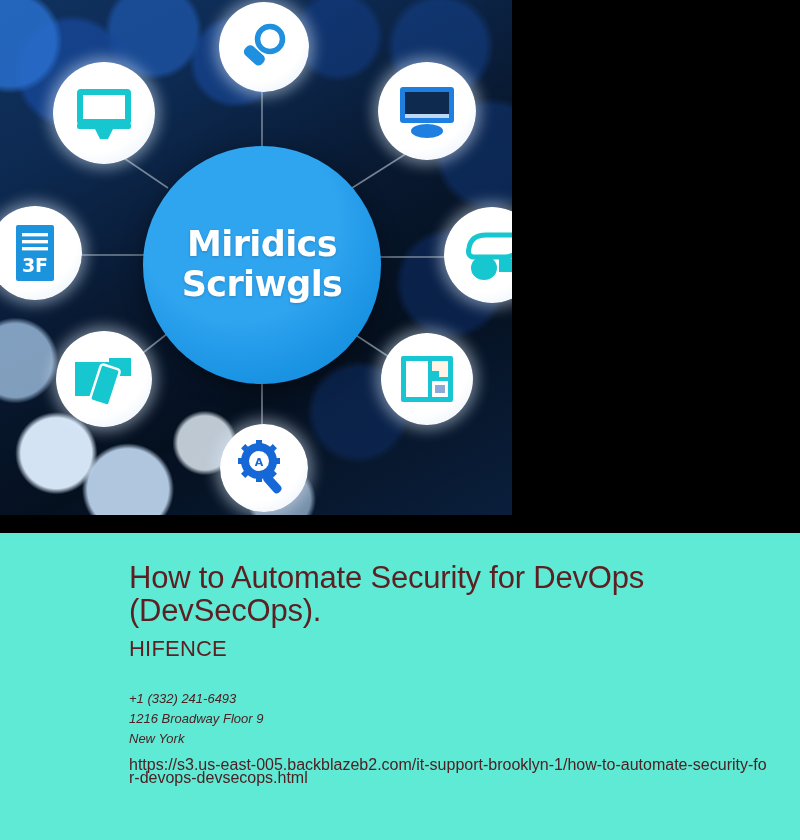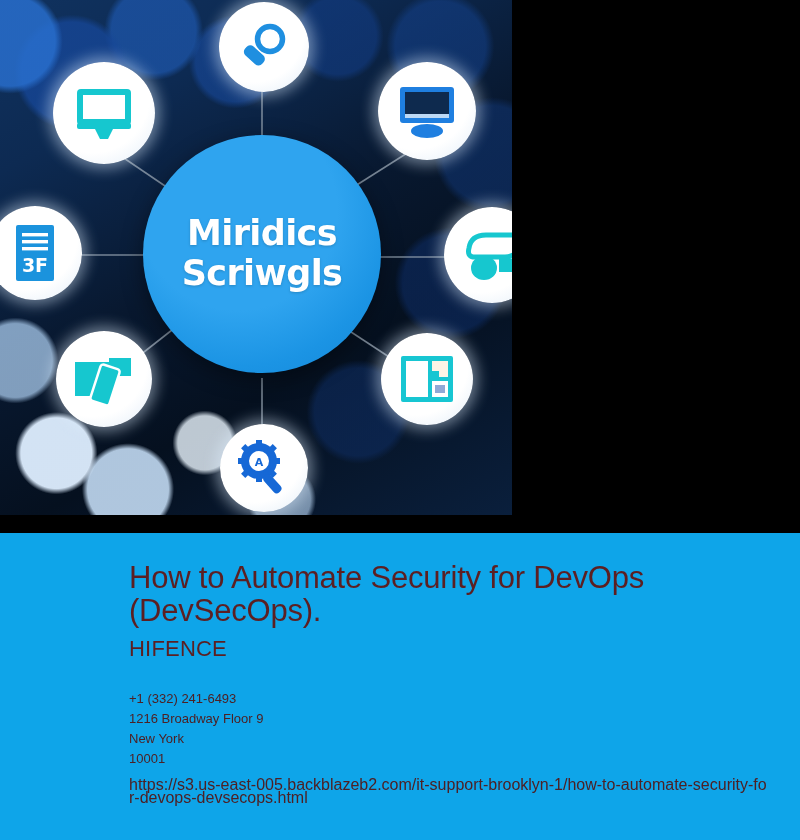--- a/index.html
+++ b/index.html
@@ -57,21 +57,21 @@
     border-radius:50%;
     background:radial-gradient(circle at 38% 32%, #ffffff 0 62%, #f2f7fc 78%, #e4eef8 100%);
     box-shadow:0 0 14px 5px rgba(225,240,255,.45);
     display:flex; align-items:center; justify-content:center;
   }
   .node svg { display:block; }
 
   
   .hub {
     position:absolute;
-    left:143px; top:135px;
+    left:143px; top:146px;
     width:238px; height:238px;
     border-radius:50%;
     background:radial-gradient(circle at 40% 32%, #2fa4ef 0 46%, #1b94e4 72%, #1386d8 100%);
     box-shadow:0 6px 22px rgba(0,0,0,.38);
     display:flex; flex-direction:column;
     align-items:center; justify-content:center;
     gap:2px;
   }
   .hub-line {
     color:#ffffff;
@@ -81,40 +81,40 @@
     letter-spacing:-0.6px;
     line-height:1.08;
     text-shadow:0 1px 3px rgba(0,0,0,.18);
     white-space:nowrap;
   }
 
   
   .meta-panel {
     position:absolute; left:0; top:533px;
     width:800px; height:307px;
-    background:#0ea5e9;
+    background:#5eead4;
   }
   .meta-inner { position:absolute; left:129px; top:28px; width:640px; }
 
   .article-title {
     color:#5c1f22;
     font-size:31px;
     font-weight:400;
     line-height:1.07;
     letter-spacing:-0.2px;
     max-width:575px;
   }
   .brand-name {
     margin-top:9px;
     color:#5c1f22;
     font-size:22px;
     font-weight:400;
     letter-spacing:.2px;
   }
-  .contact-block { margin-top:27px; }
+  .contact-block { margin-top:27px;font-style:italic; }
   .contact-line {
     color:#4d2024;
     font-size:13px;
     line-height:20px;
     font-weight:400;
   }
   .source-url {
     margin-top:9px;
     color:#4d2024;
     font-size:16px;
@@ -254,21 +254,20 @@
     <div class="meta-inner">
 
       <h1 class="article-title">How to Automate Security for DevOps (DevSecOps).</h1>
 
       <div class="brand-name">HIFENCE</div>
 
       <div class="contact-block">
         <div class="contact-line">+1 (332) 241-6493</div>
         <div class="contact-line">1216 Broadway Floor 9</div>
         <div class="contact-line">New York</div>
-        <div class="contact-line">10001</div>
       </div>
 
       <div class="source-url">https://s3.us-east-005.backblazeb2.com/it-support-brooklyn-1/how-to-automate-security-for-devops-devsecops.html</div>
 
     </div>
   </div>
 
 </div>
 
 </body></html>

